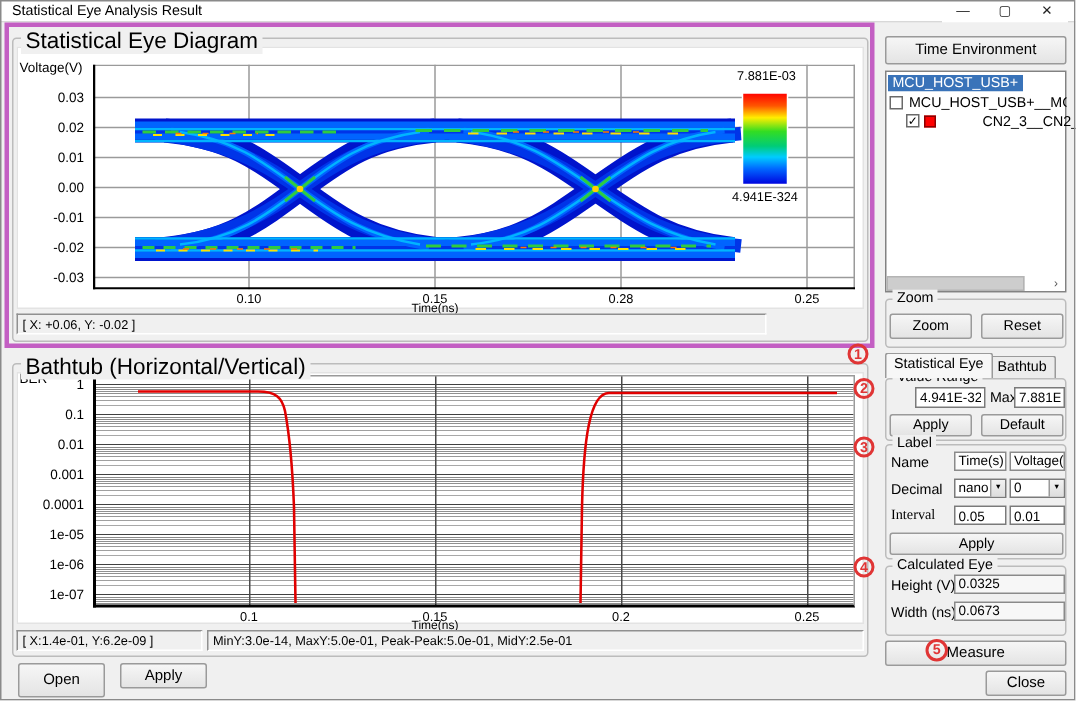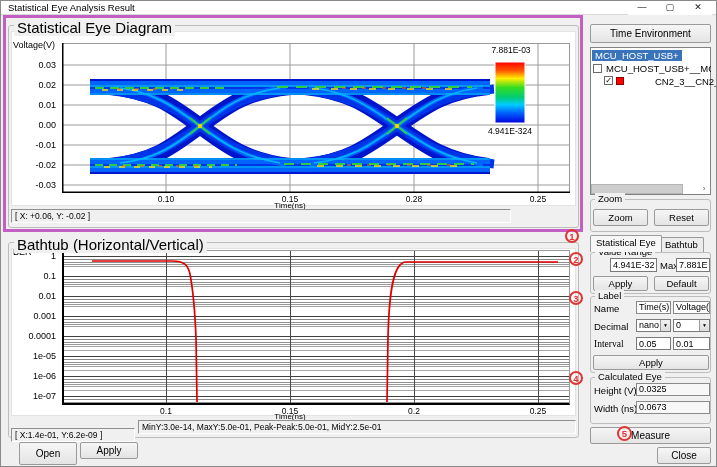--- a/index.html
+++ b/index.html
@@ -210,24 +210,24 @@
   </g>
 </svg>
 <div class="abs plot-frame" style="left:62px; top:250px; width:508px; height:155px;"></div>
 
 <span class="abs xtick" style="left:151px; top:406px; width:30px;">0.1</span>
 <span class="abs xtick" style="left:275px; top:406px; width:30px;">0.15</span>
 <span class="abs xtick" style="left:399px; top:406px; width:30px;">0.2</span>
 <span class="abs xtick" style="left:523px; top:406px; width:30px;">0.25</span>
 <span class="abs xtick" style="left:268px; top:412px; width:44px; font-size:8px;">Time(ns)</span>
 
-<div class="abs statusbar" style="left:11px; top:420px; width:124px;margin-top:8px;">[ X:1.4e-01, Y:6.2e-09 ]</div>
+<div class="abs statusbar" style="left:11px; top:420px; width:124px;">[ X:1.4e-01, Y:6.2e-09 ]</div>
 <div class="abs statusbar" style="left:138px; top:420px; width:438px;">MinY:3.0e-14, MaxY:5.0e-01, Peak-Peak:5.0e-01, MidY:2.5e-01</div>
 
-<div class="abs btn" style="left:12px; top:442px; width:58px; height:23px;margin-left:7px;">Open</div>
+<div class="abs btn" style="left:12px; top:442px; width:58px; height:23px;">Open</div>
 <div class="abs btn" style="left:80px; top:442px; width:58px; height:17px;">Apply</div>
 
 <div class="abs btn" style="left:590px; top:24px; width:121px; height:19px;">Time Environment</div>
 
 <div class="abs tree-box" style="left:590px; top:47px; width:121px; height:148px;"></div>
 <div class="abs tree-row" style="left:592px; top:50px; width:117px;"><span class="sel">MCU_HOST_USB+</span></div>
 <div class="abs cbox" style="left:593px; top:64px;"></div>
 <div class="abs tree-row" style="left:606px; top:63px; width:105px;">MCU_HOST_USB+__MCU_HO</div>
 <div class="abs cbox" style="left:604px; top:76px;">✓</div>
 <div class="abs swatch" style="left:616px; top:77px;"></div>

